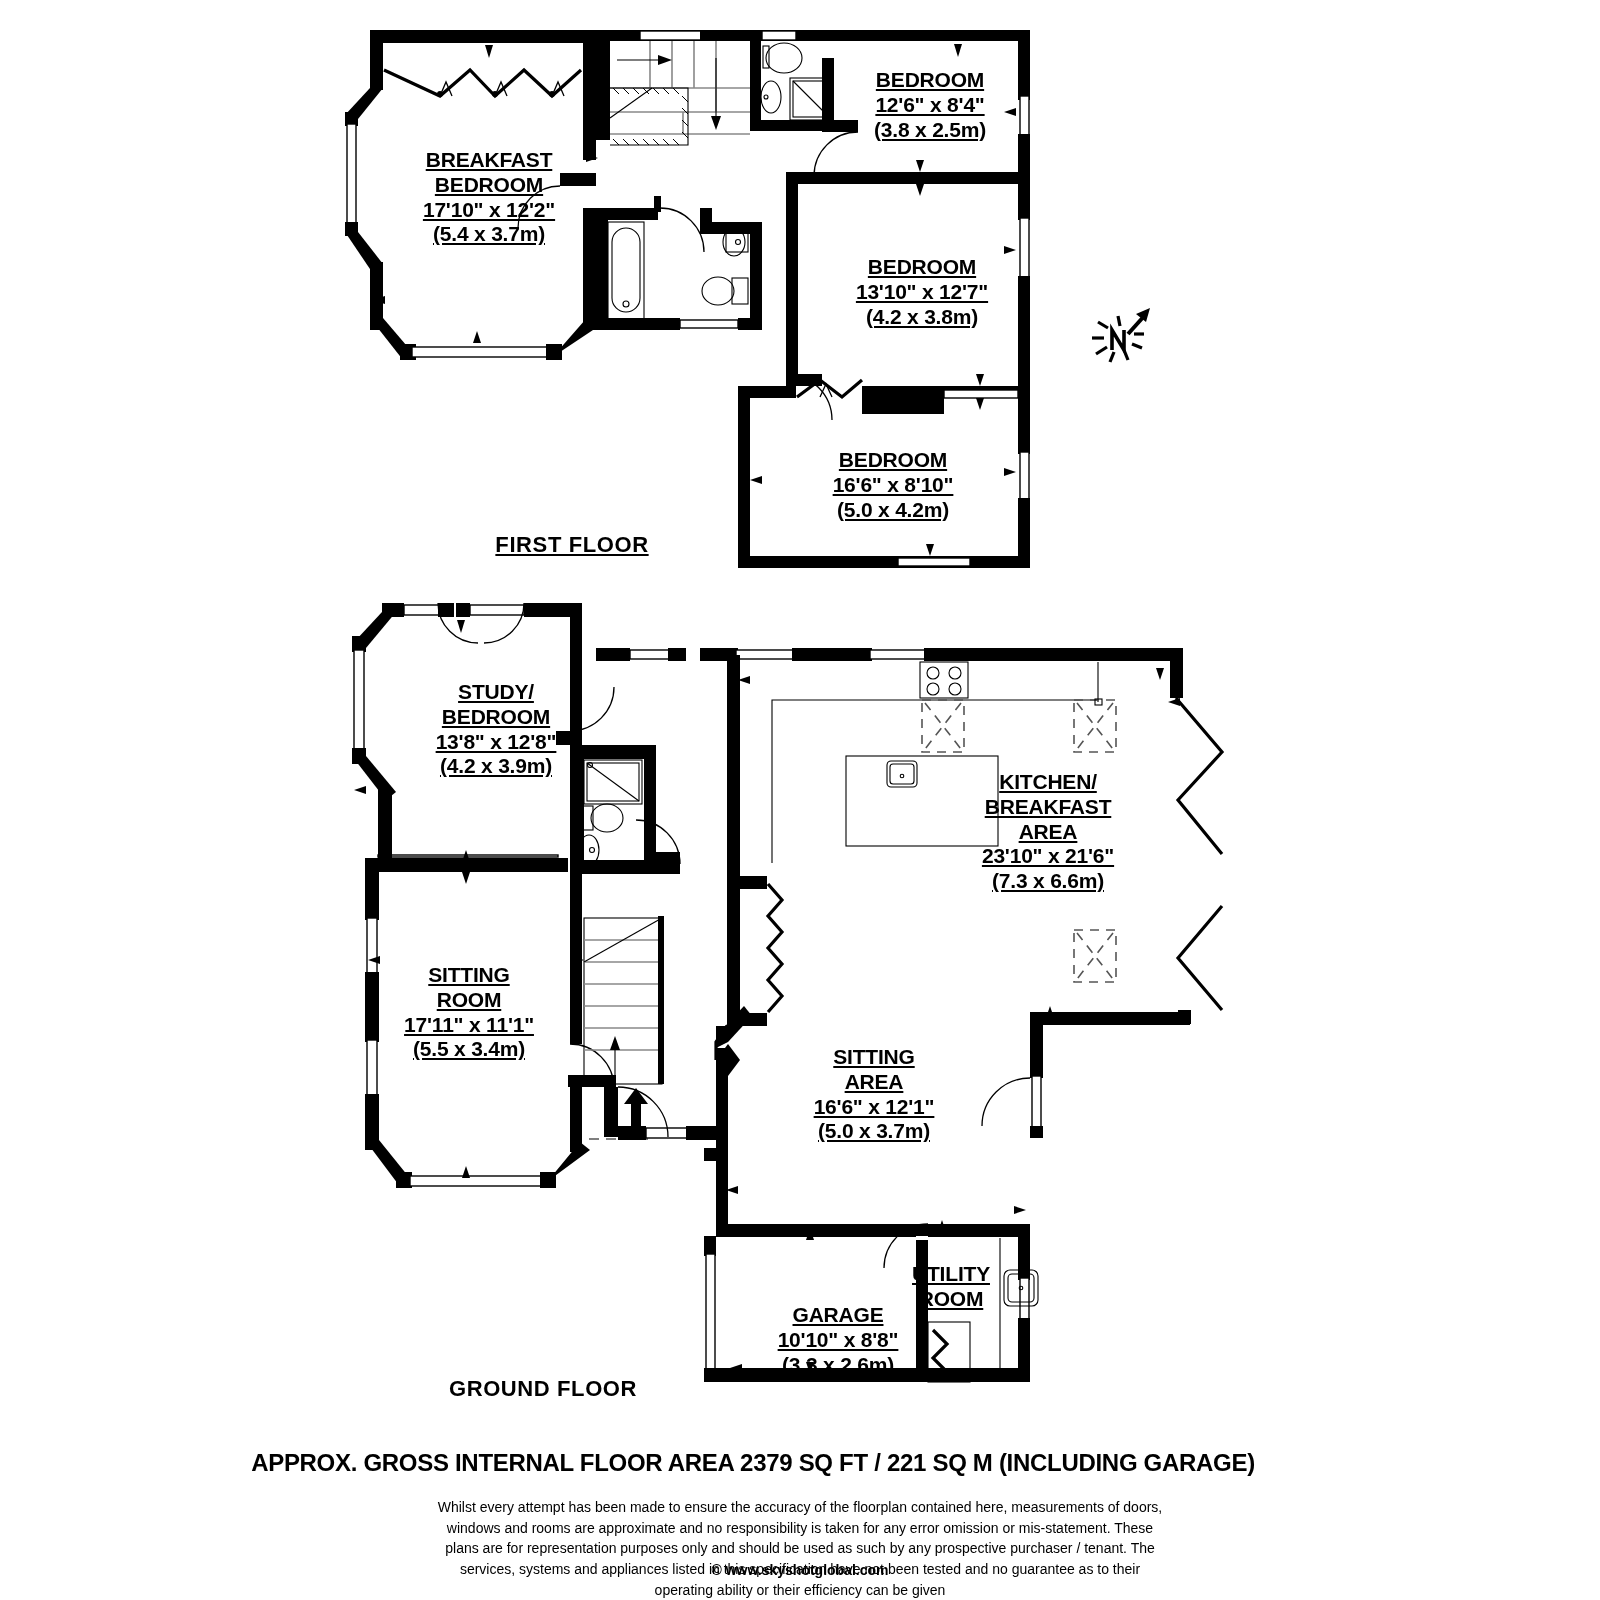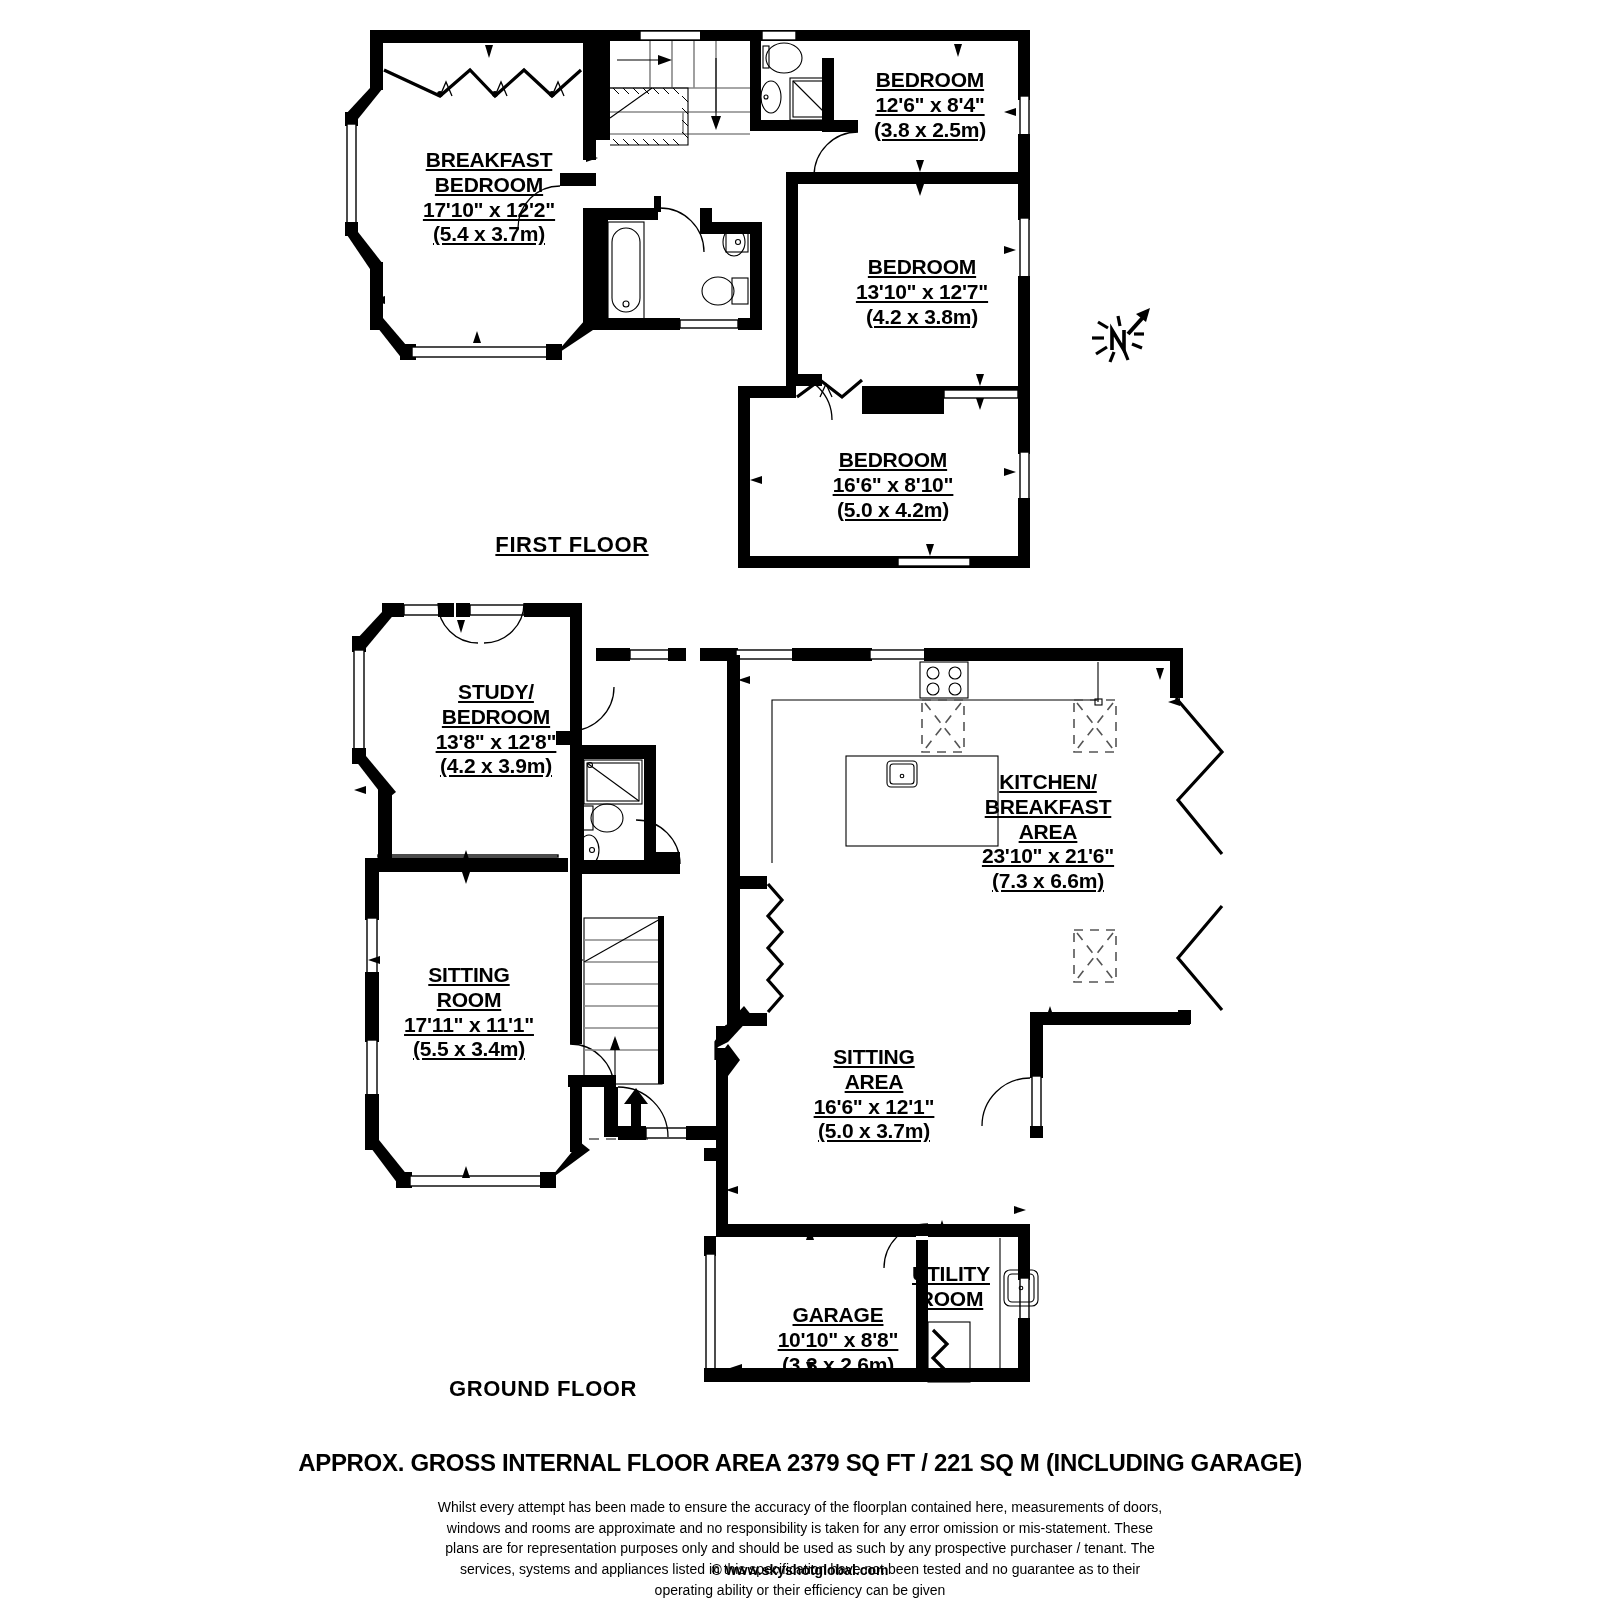--- a/index.html
+++ b/index.html
@@ -27,21 +27,21 @@
   .floor-label{
     position:absolute;
     font-weight:bold;
     font-size:22px;
     letter-spacing:0.6px;
     transform:translateX(-50%);
     white-space:nowrap;
   }
   .area-line{
     position:absolute;
-    left:800px;top:1449px;
+    left:753px;top:1449px;
     transform:translateX(-50%);
     font-weight:bold;
     font-size:24px;
     letter-spacing:-0.3px;
     white-space:nowrap;
     text-align:center;
   }
   .disclaimer{
     position:absolute;
     left:800px;top:1497px;

